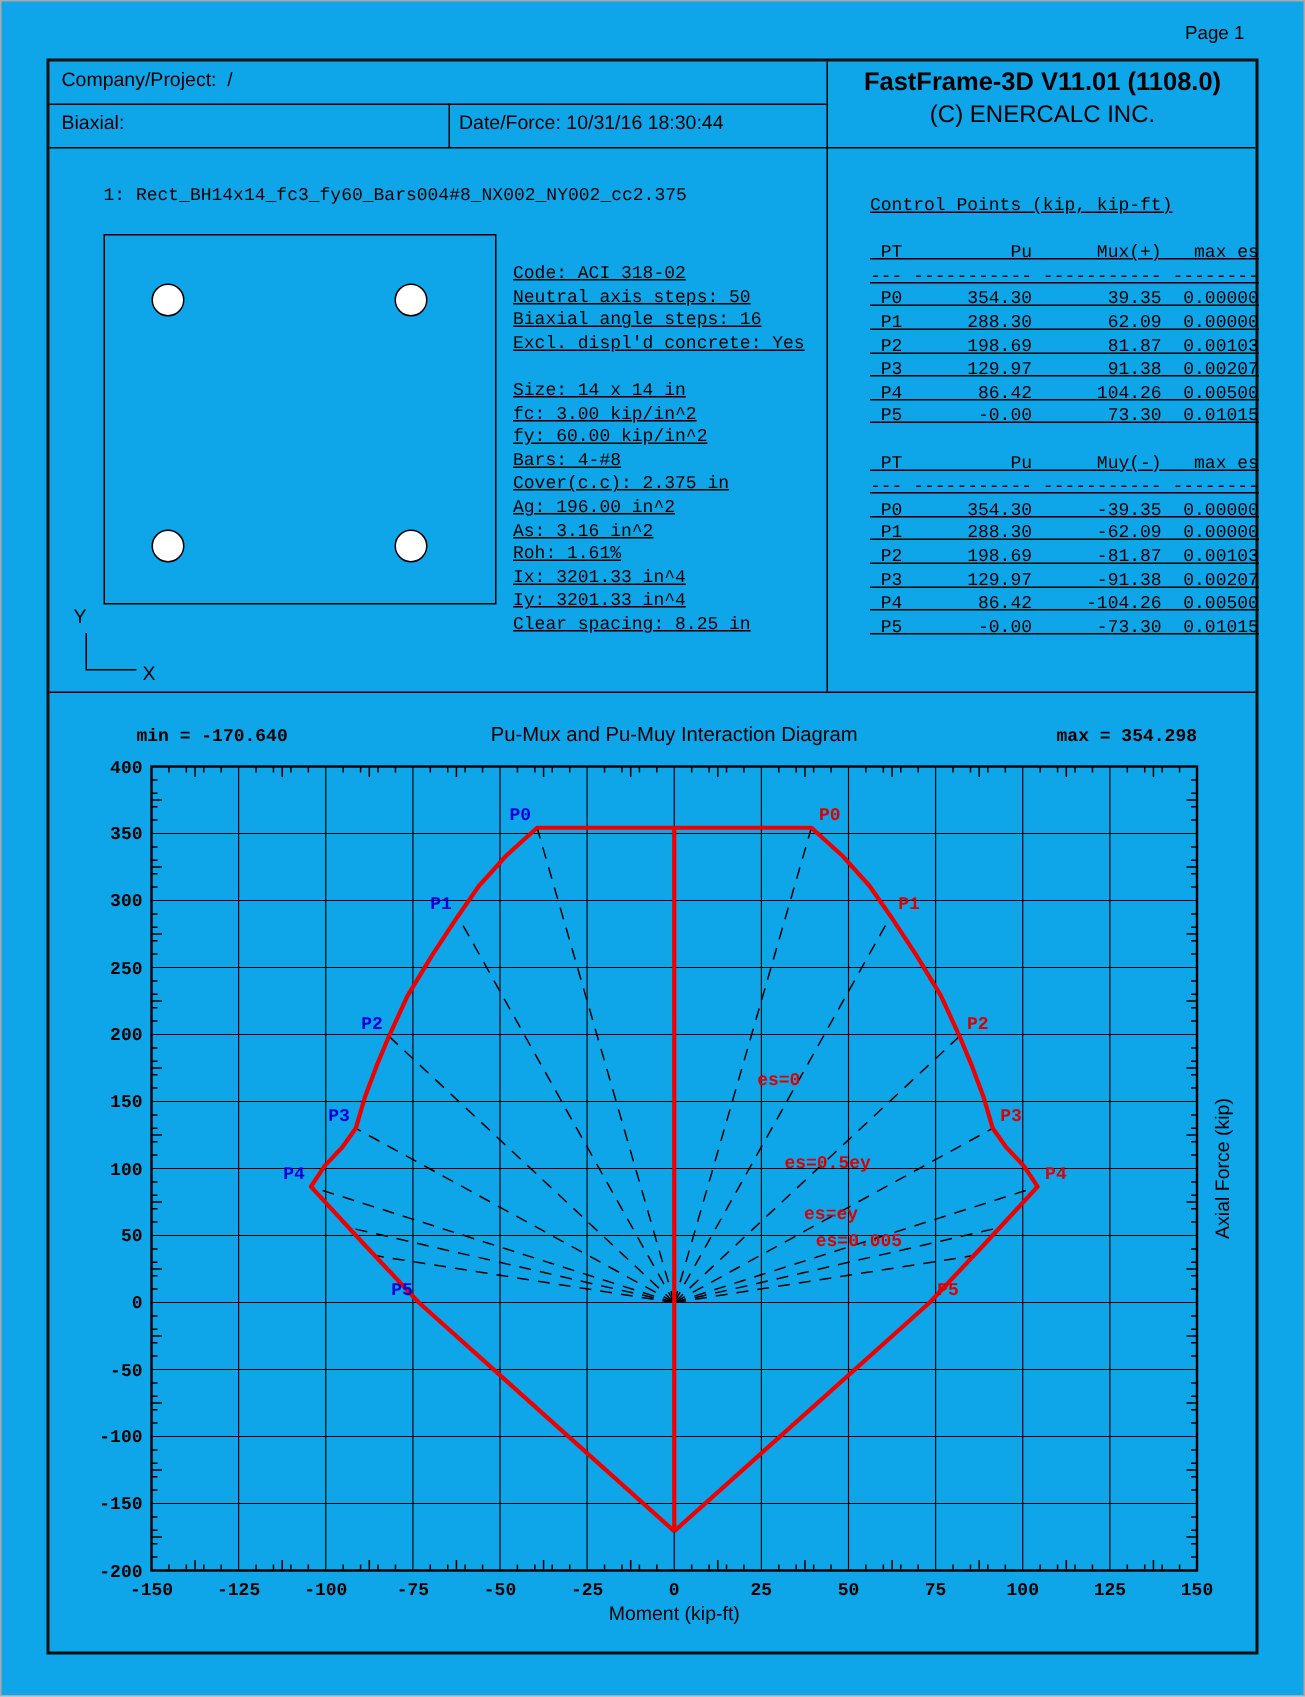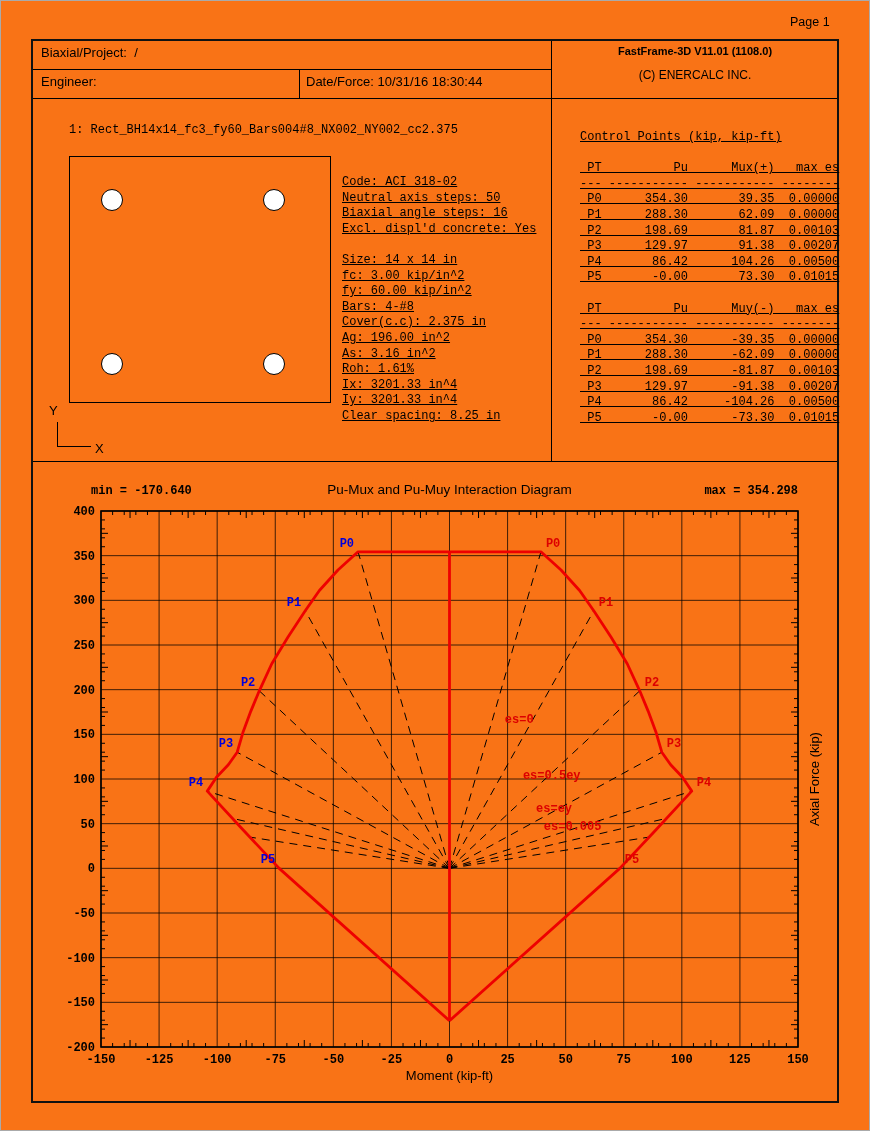--- a/index.html
+++ b/index.html
@@ -1,29 +1,29 @@
 <!DOCTYPE html>
 <html><head>
 <meta charset="utf-8">
 <style>
   html,body{margin:0;padding:0;background:#fff;}
   .canvas{
-    position:relative;width:870px;height:1131px;background:#f97316;
+    position:relative;width:870px;height:1131px;background:#0ea5e9;
     font-family:"Liberation Sans",sans-serif;color:#000;overflow:hidden;
     border:1px solid #aaa;box-sizing:border-box;
   }
   .abs{position:absolute;}
   .hline{position:absolute;background:#000;height:1px;}
   .vline{position:absolute;background:#000;width:1px;}
   .page-box{position:absolute;left:30px;top:38px;width:804px;height:1060px;border:2px solid #111;}
   .sans13{font-size:13px;}
   .mono12{font-family:"Liberation Mono","DejaVu Sans Mono",monospace;font-size:12px;}
   pre{margin:17px;font-family:"Liberation Mono","DejaVu Sans Mono",monospace;font-size:12px;line-height:15.6px;text-decoration:underline;}
-  .brand-title{font-size:11px;font-weight:bold;text-align:center;}
-  .brand-sub{font-size:12px;text-align:center;}
+  .brand-title{font-size:17px;font-weight:bold;text-align:center;}
+  .brand-sub{font-size:16px;text-align:center;}
   .col-box{position:absolute;left:68px;top:155px;width:260px;height:245px;border:1px solid #000;}
   .rebar{position:absolute;width:20px;height:20px;border:1.4px solid #000;border-radius:50%;background:#fff;}
   svg text{font-family:"Liberation Mono","DejaVu Sans Mono",monospace;}
   svg .sansT{font-family:"Liberation Sans",sans-serif;}
 </style>
 </head>
 <body>
 
 <div class="canvas">
 
@@ -31,25 +31,25 @@
 
   <div class="page-box"></div>
 
   <div class="hline" style="left:32px;top:68px;width:518px;"></div>
   <div class="hline" style="left:32px;top:97px;width:804px;"></div>
   <div class="vline" style="left:298px;top:68px;height:29px;"></div>
   <div class="vline" style="left:550px;top:40px;height:420px;"></div>
   <div class="hline" style="left:32px;top:460px;width:804px;"></div>
 
   <div class="abs sans13" style="left:40px;top:44px;">
-    <span>Biaxial/Project:</span>&nbsp;
+    <span>Company/Project:</span>&nbsp;
     <span>/</span>
   </div>
   <div class="abs sans13" style="left:40px;top:73px;">
-    <span>Engineer:</span>
+    <span>Biaxial:</span>
   </div>
   <div class="abs sans13" style="left:305px;top:73px;">
     <span>Date/Force:</span>
     <span>10/31/16 18:30:44</span>
   </div>
   <div class="abs brand-title" style="left:552px;top:44px;width:284px;">FastFrame-3D V11.01 (1108.0)</div>
   <div class="abs brand-sub" style="left:552px;top:67px;width:284px;">(C) ENERCALC INC.</div>
 
   <div class="abs mono12" style="left:68px;top:122px;">1: Rect_BH14x14_fc3_fy60_Bars004#8_NX002_NY002_cc2.375</div>
 

